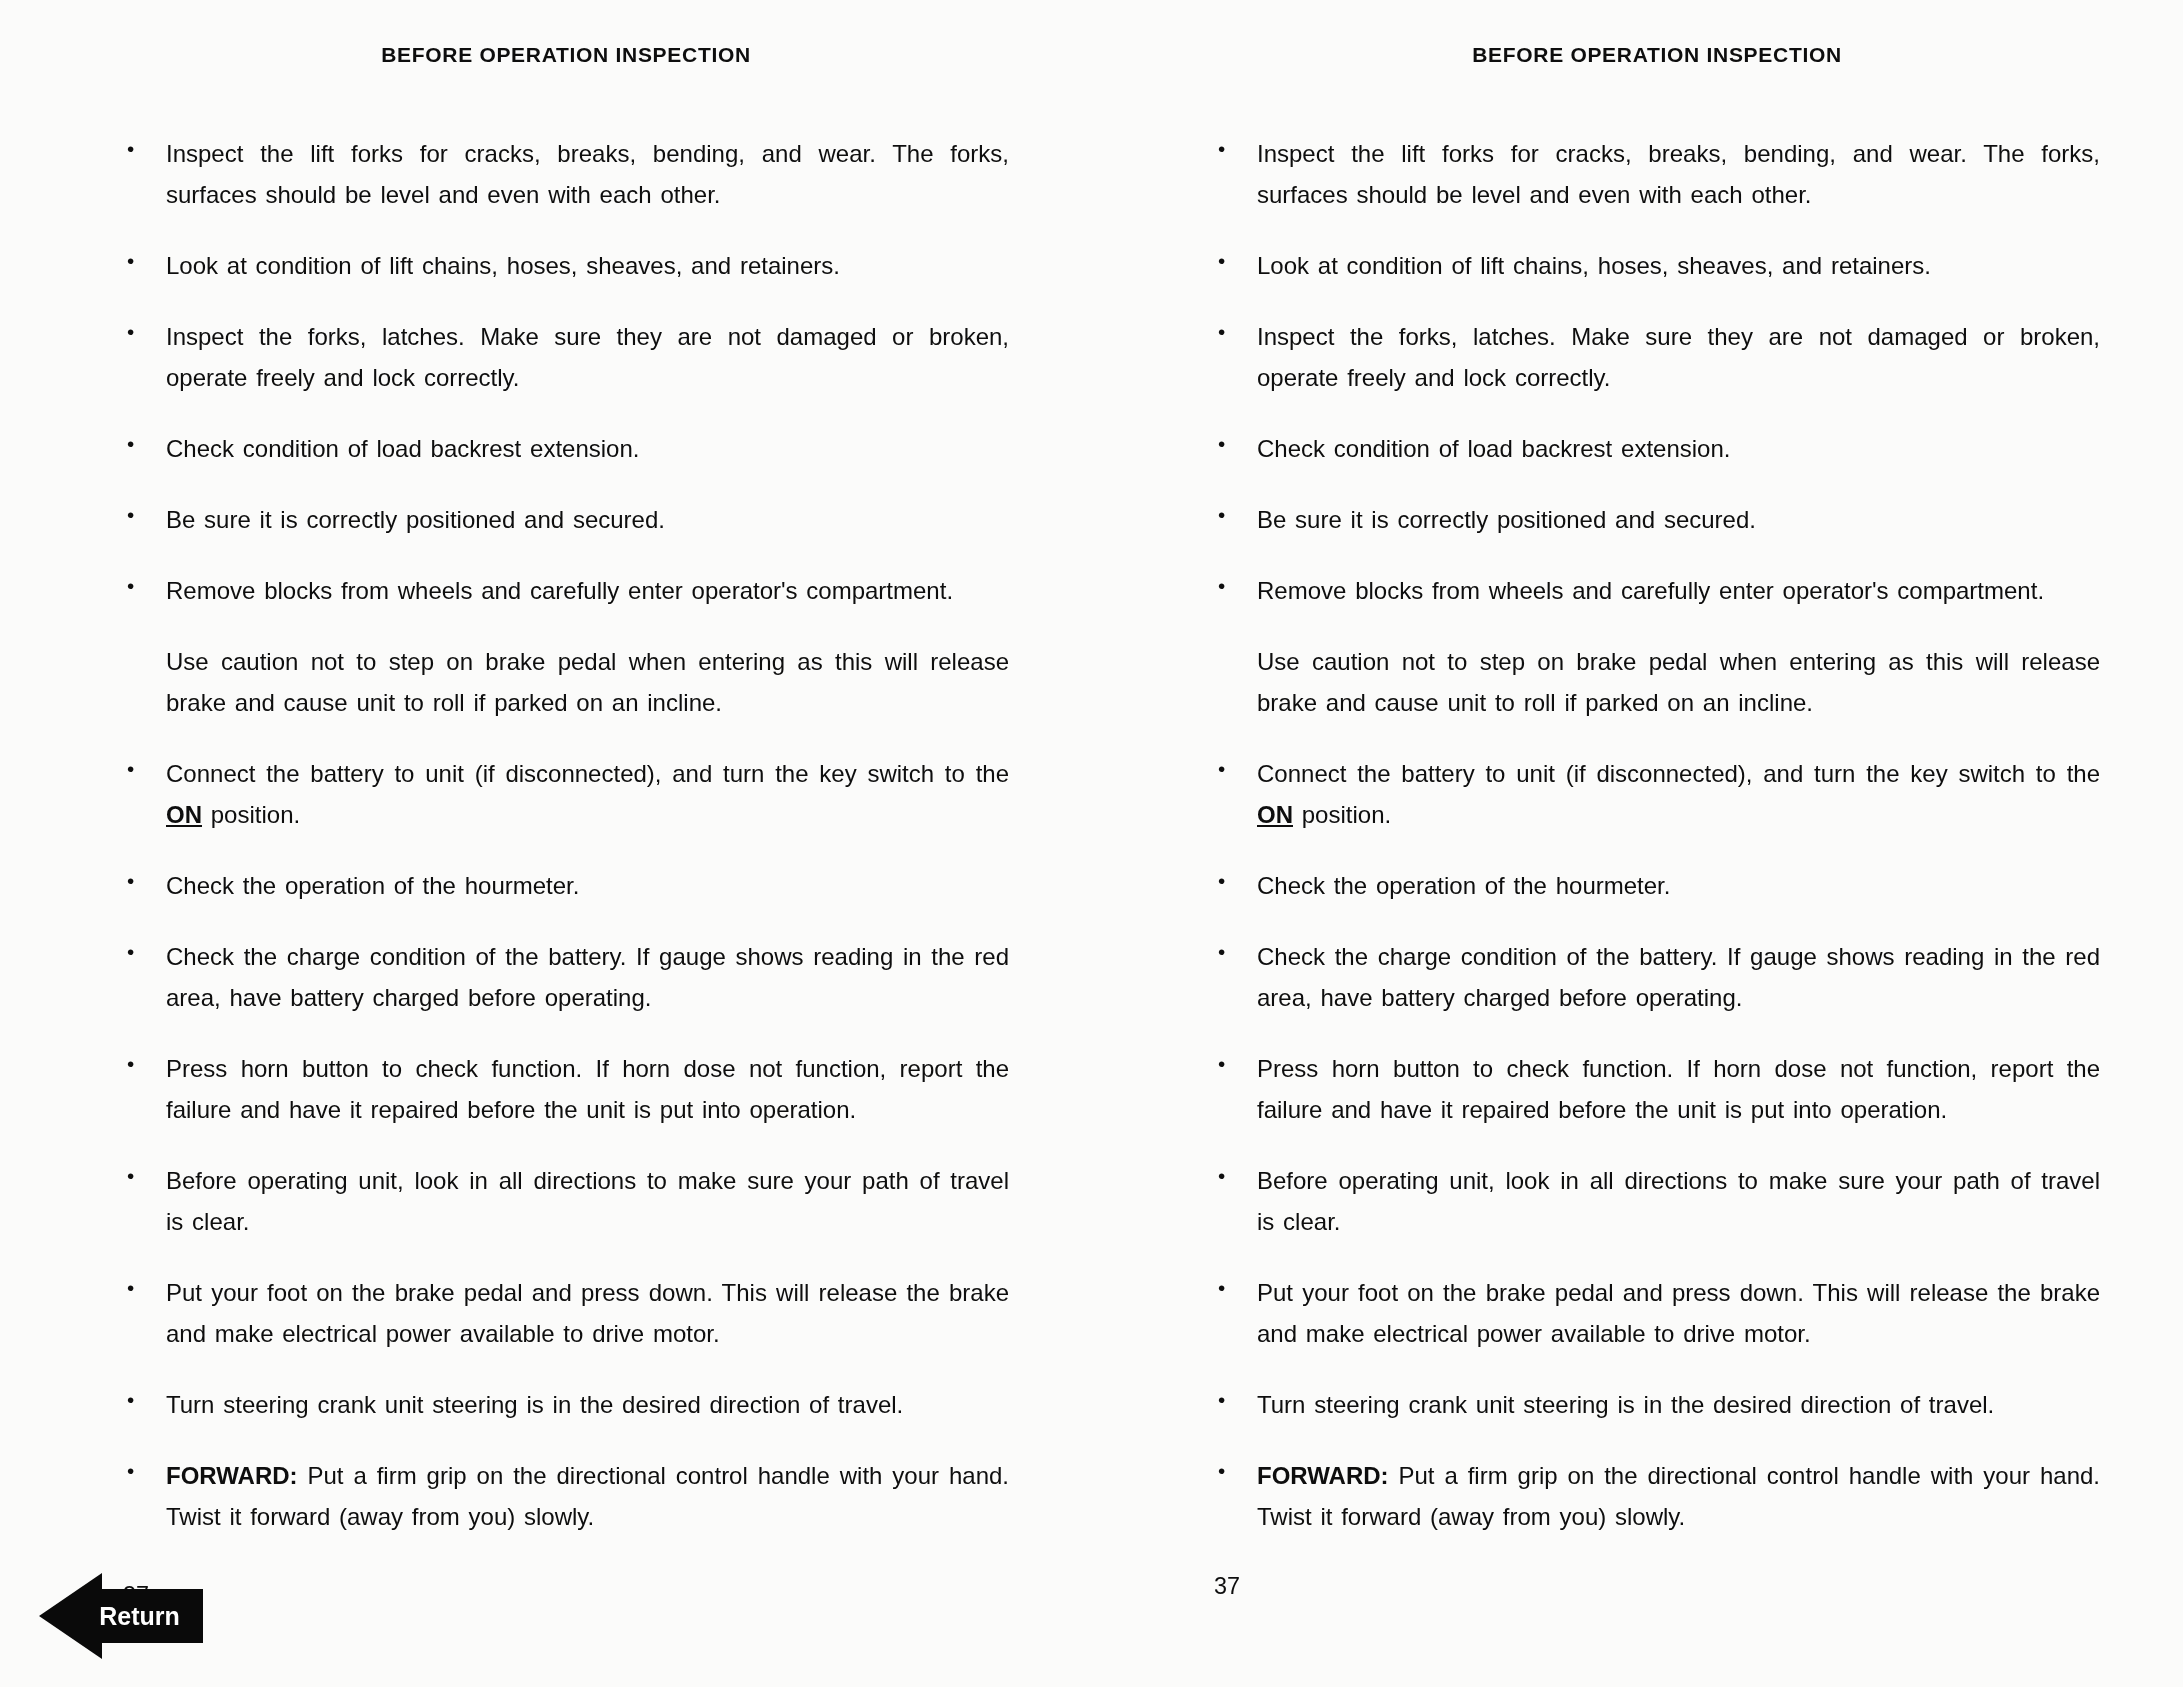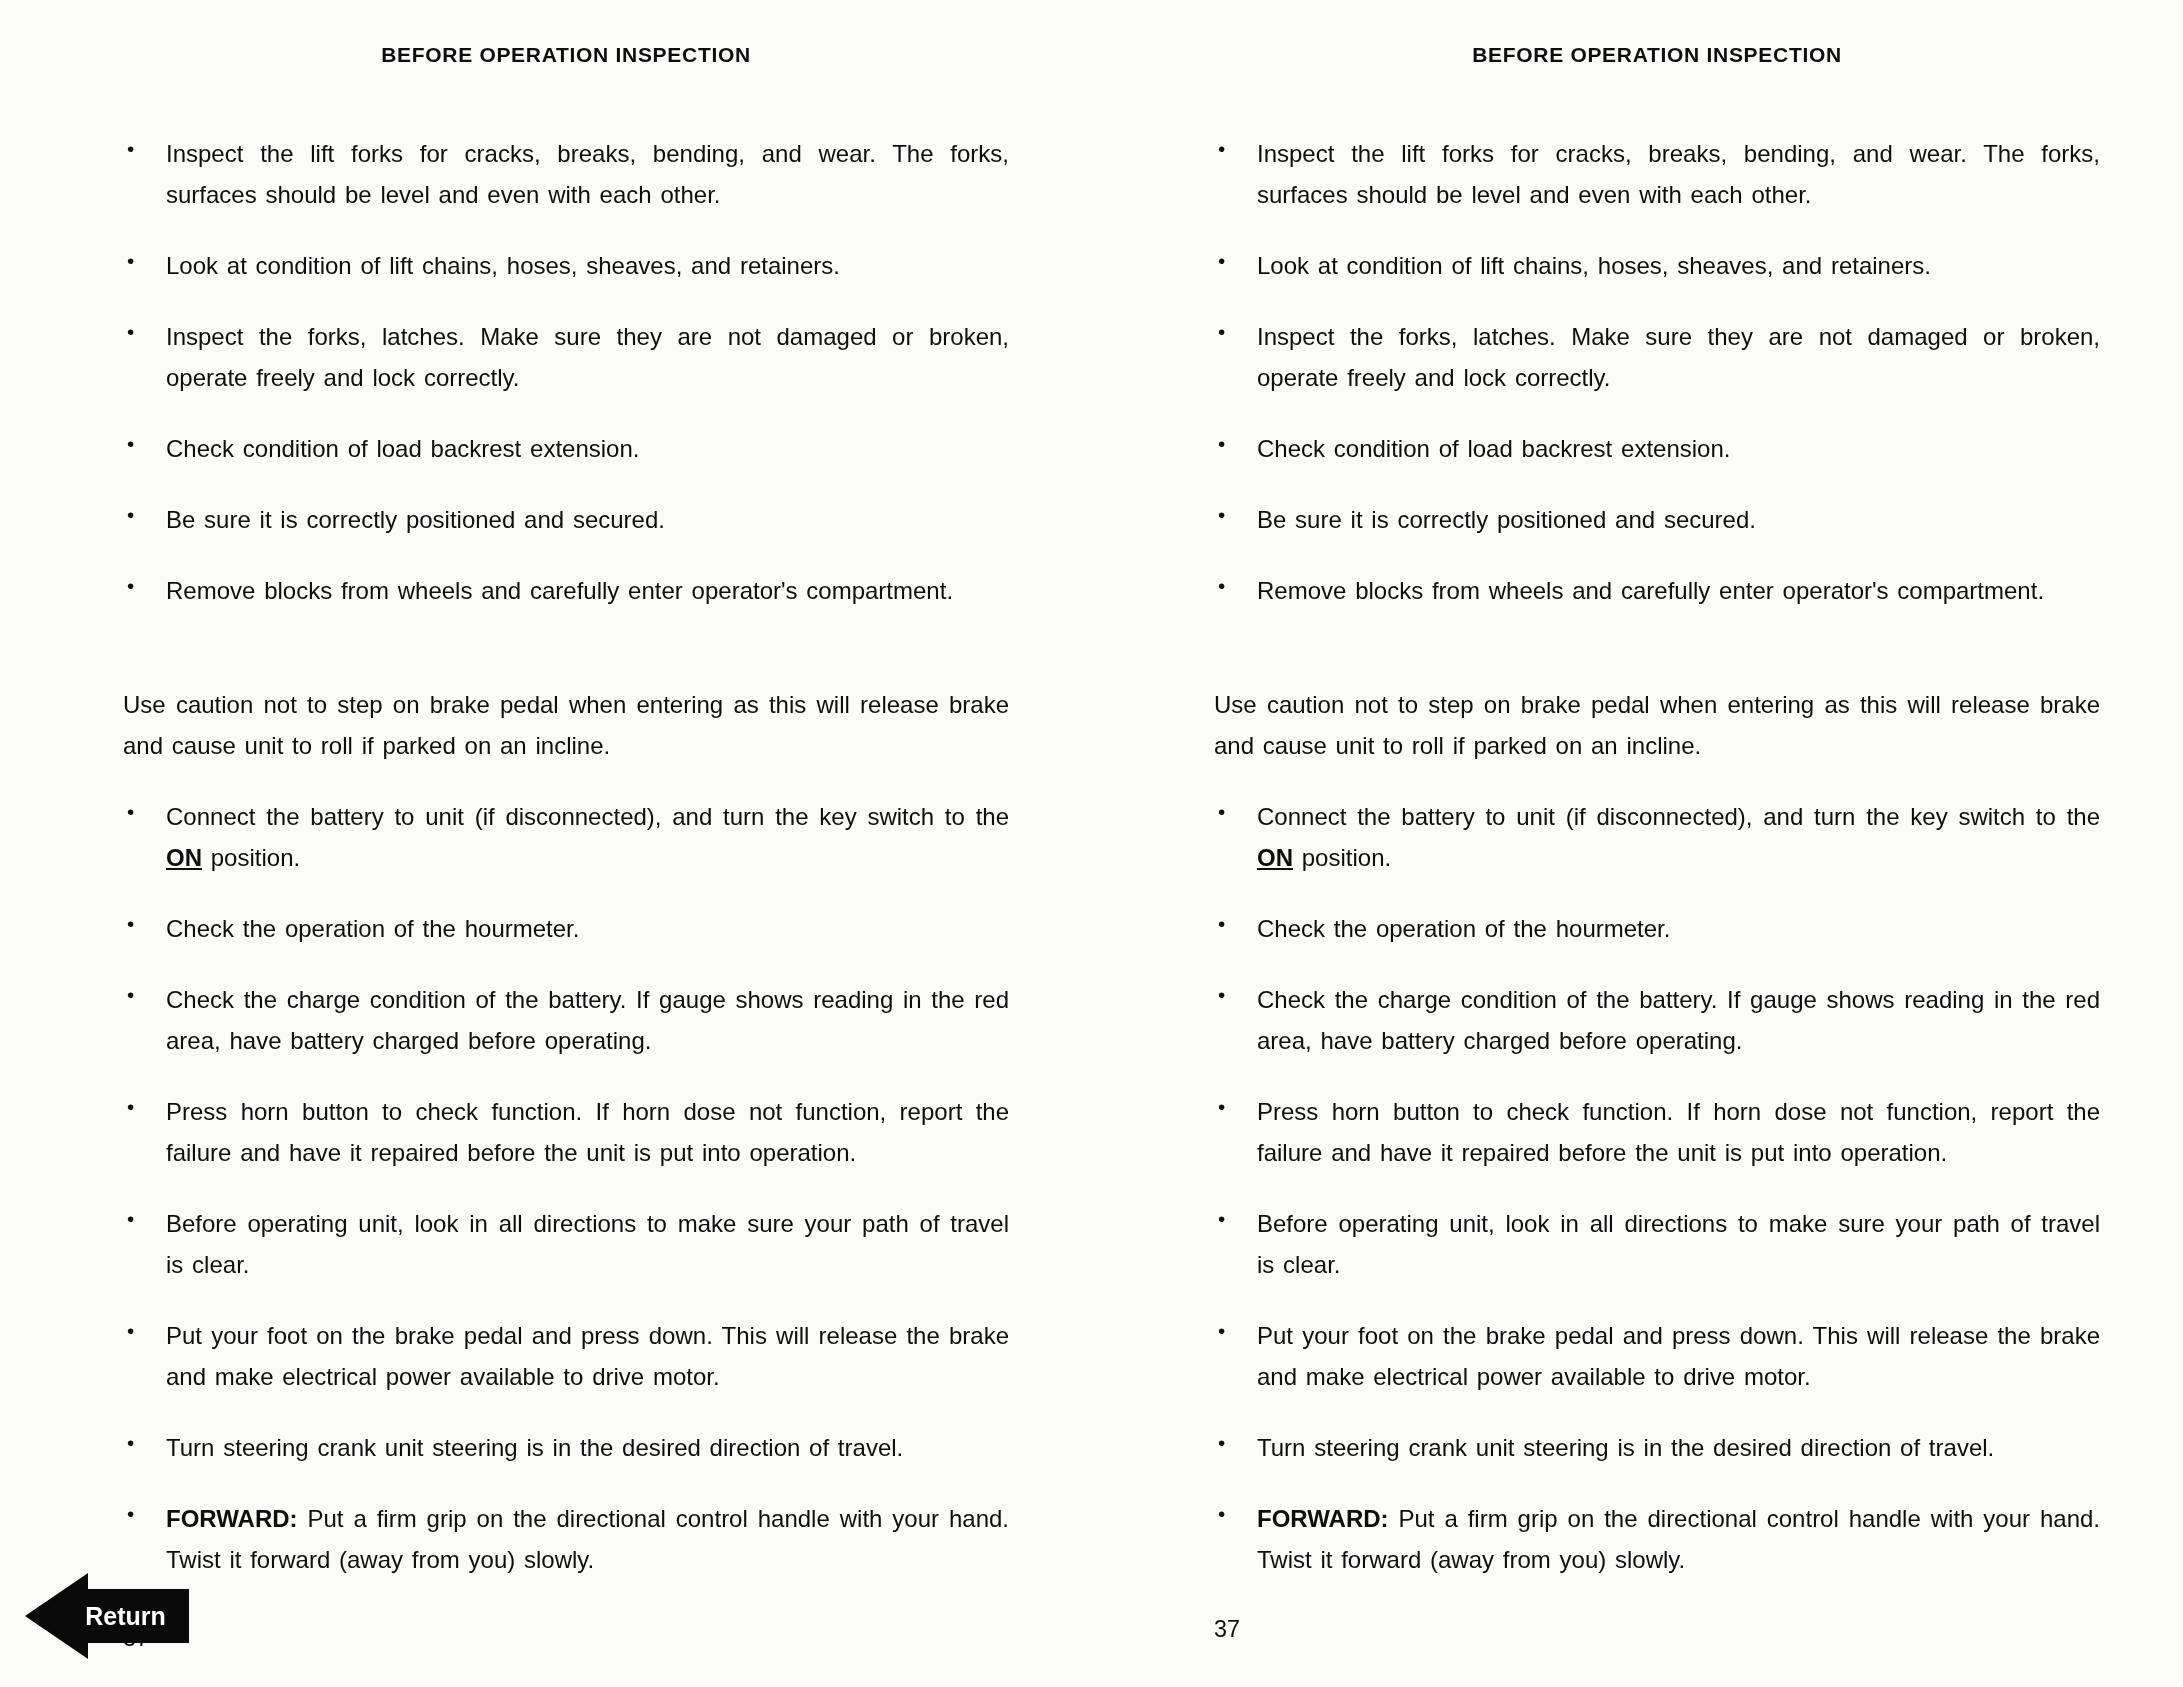--- a/index.html
+++ b/index.html
@@ -28,21 +28,21 @@
   .page-title {
     text-align: center;
     font-size: 21px;
     font-weight: bold;
     letter-spacing: 0.7px;
     margin-bottom: 66px;
   }
   .bullets { width: 100%; }
   .bullet-item { margin-bottom: 30px; }
   .bullet-row { display: flex; }
-  .bullet-row.continuation { margin-top: 30px; flex-direction: column; }
+  .bullet-row.continuation { margin-top: 30px; }
   .marker {
     flex: 0 0 43px;
     font-size: 20.7px;
     line-height: 31px;
     padding-left: 4.1px;
   }
   .bullet-text {
     flex: 1 1 auto;
     font-size: 24px;
     line-height: 41px;
@@ -50,21 +50,21 @@
     word-spacing: 2.1px;
   }
   .page-number {
     text-align: left;
     font-size: 23.4px;
     margin-top: 45px;
   }
   .page-col.right .page-number { margin-top: 36px; }
   .return-button {
     position: absolute;
-    left: 25px;
+    left: 39px;
     bottom: 27.6px;
     display: flex;
     align-items: center;
     cursor: pointer;
   }
   .return-arrow-head {
     width: 0;
     height: 0;
     border-top: 43px solid transparent;
     border-bottom: 43px solid transparent;

